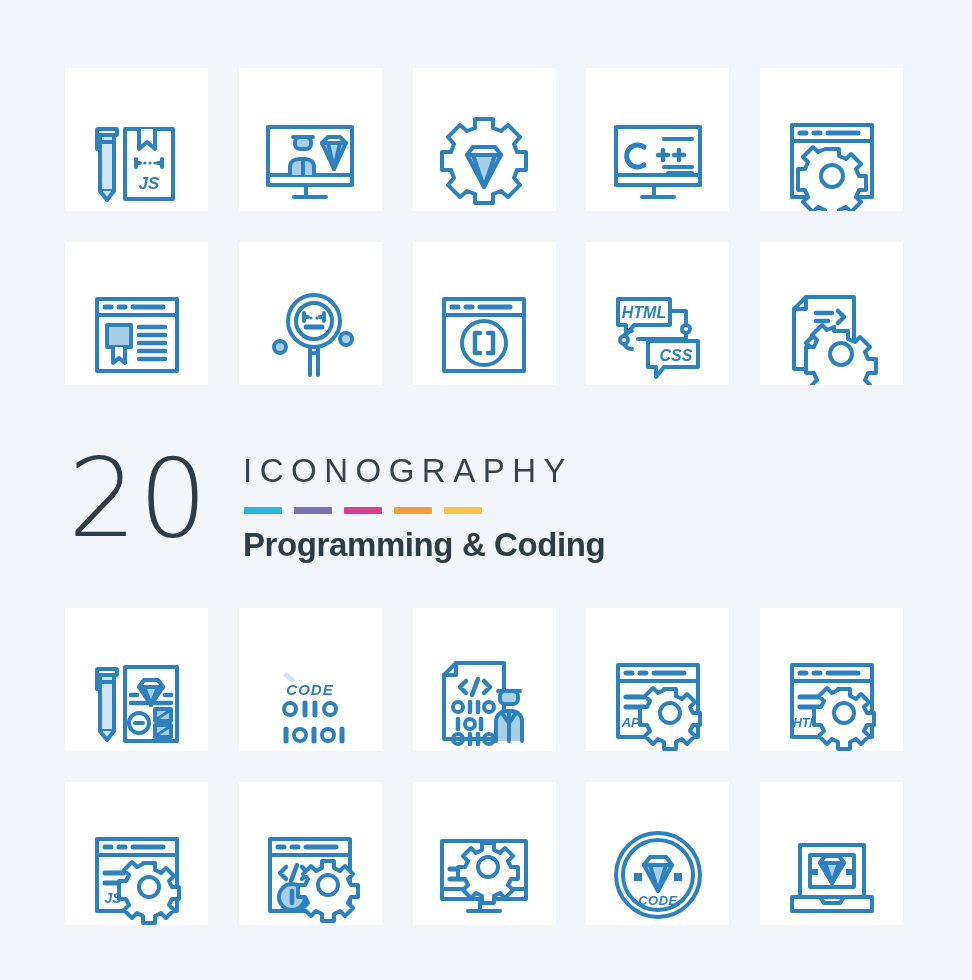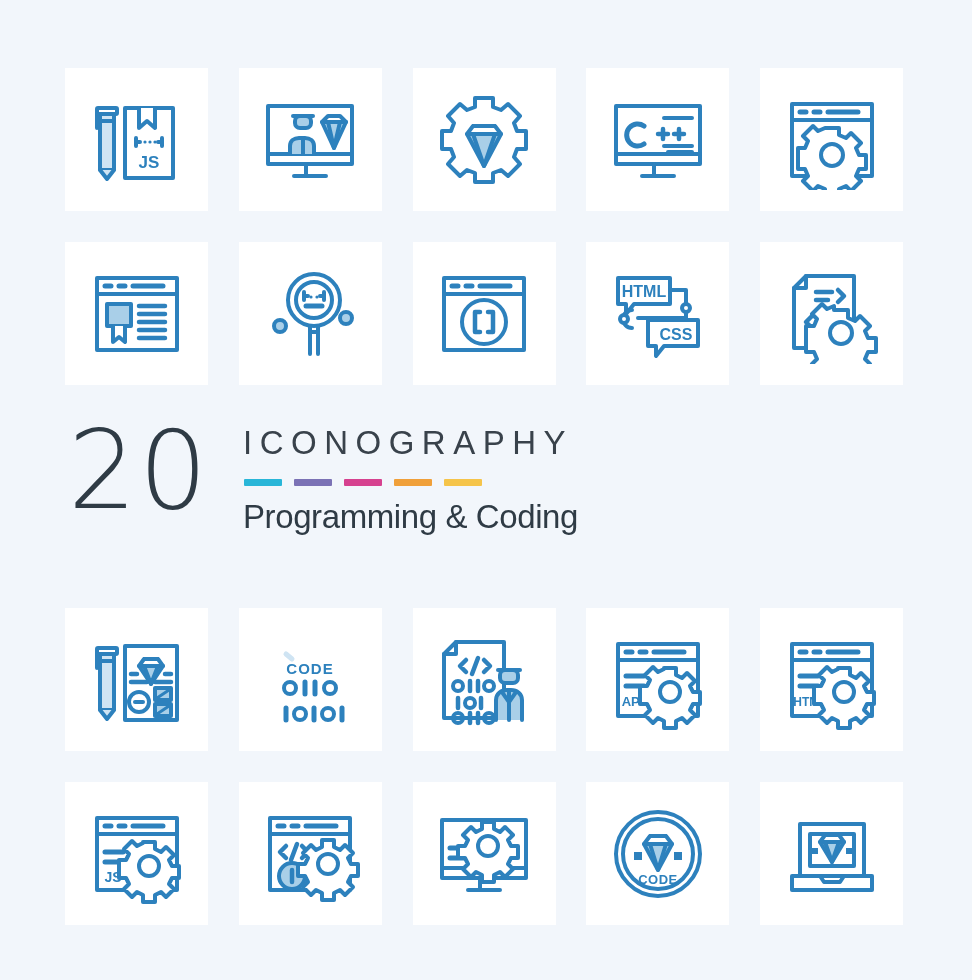--- a/index.html
+++ b/index.html
@@ -20,27 +20,28 @@
     grid-template-columns:repeat(5,143px);
     justify-content:space-between;
     row-gap:31px;
   }
   .grid.top{top:68px;}
   .grid.bottom{top:608px;}
 
   .tile{
     width:143px;height:143px;
     background:#ffffff;
-    display:flex;align-items:center;justify-content:center;
+    display:flex;align-items:flex-end;justify-content:center;
     box-sizing:border-box;
+    font-style:italic;
   }
   .tile svg{display:block;}
 
   
-  .banner{position:absolute;left:0;top:408px;width:948px;height:140px;}
+  .banner{position:absolute;left:0;top:436px;width:948px;height:140px;}
   .count{
     position:absolute;left:68px;top:-2px;
     font-family:"DejaVu Sans", sans-serif;
     font-size:108px;
     font-weight:300;
     color:#2f3b45;
     letter-spacing:2px;
     line-height:130px;
   }
   .brand{
@@ -48,21 +49,21 @@
     font-size:33px;
     letter-spacing:7.5px;
     color:#39424b;
     font-weight:400;
   }
   .bars{position:absolute;left:244px;top:71px;display:flex;gap:12px;}
   .bar{width:38px;height:7px;border-radius:1px;}
   .subtitle{
     position:absolute;left:243px;top:90px;
     font-size:33px;
-    font-weight:400;
+    font-weight:700;
     color:#2f3b45;
     letter-spacing:-0.4px;
   }
 </style>
 </head>
 <body>
 
 <div class="page">
 
   <div class="grid top">

